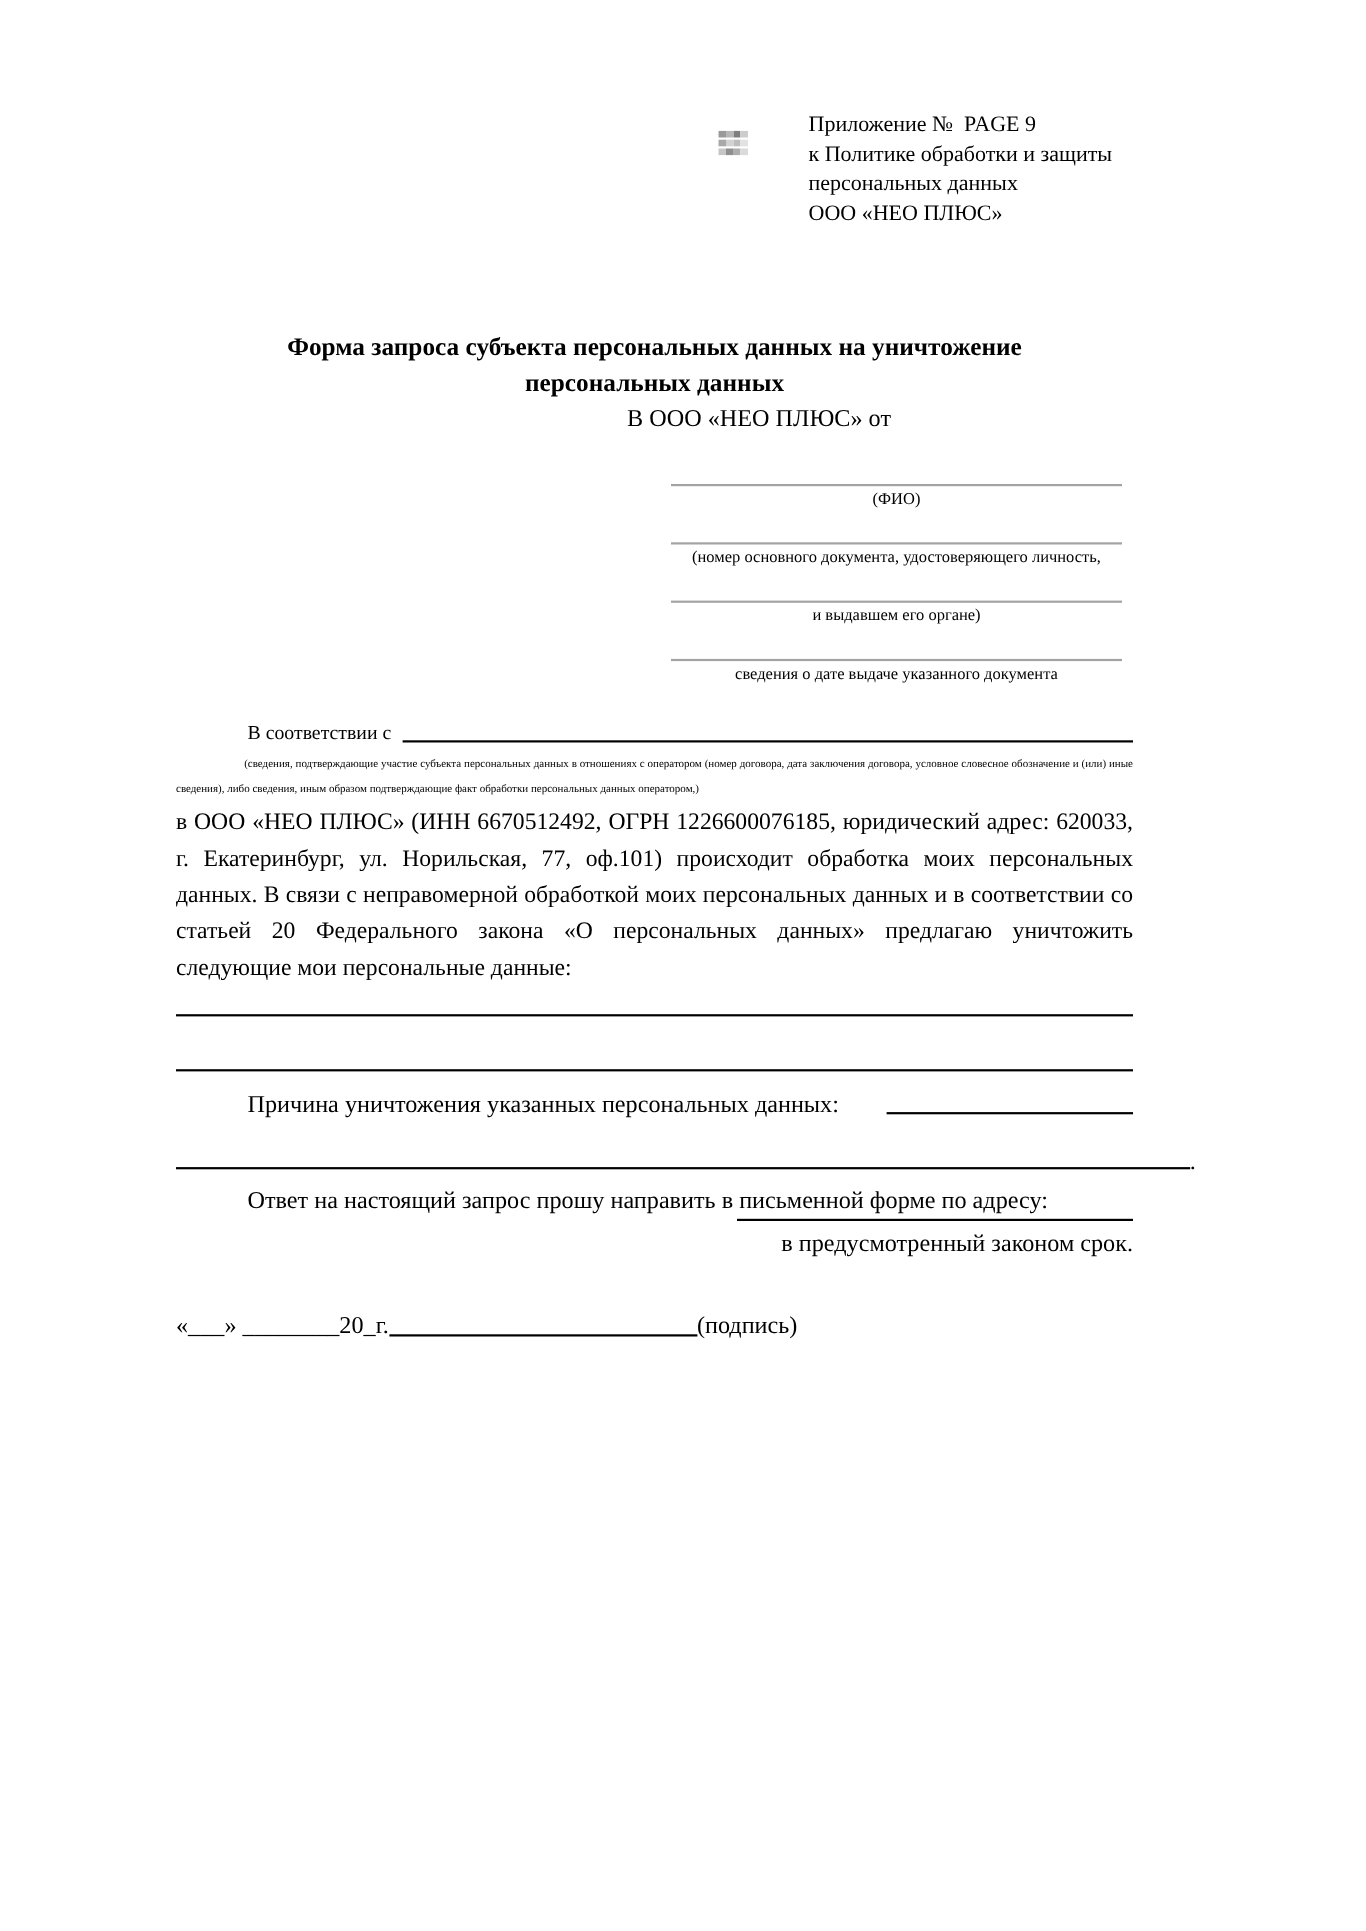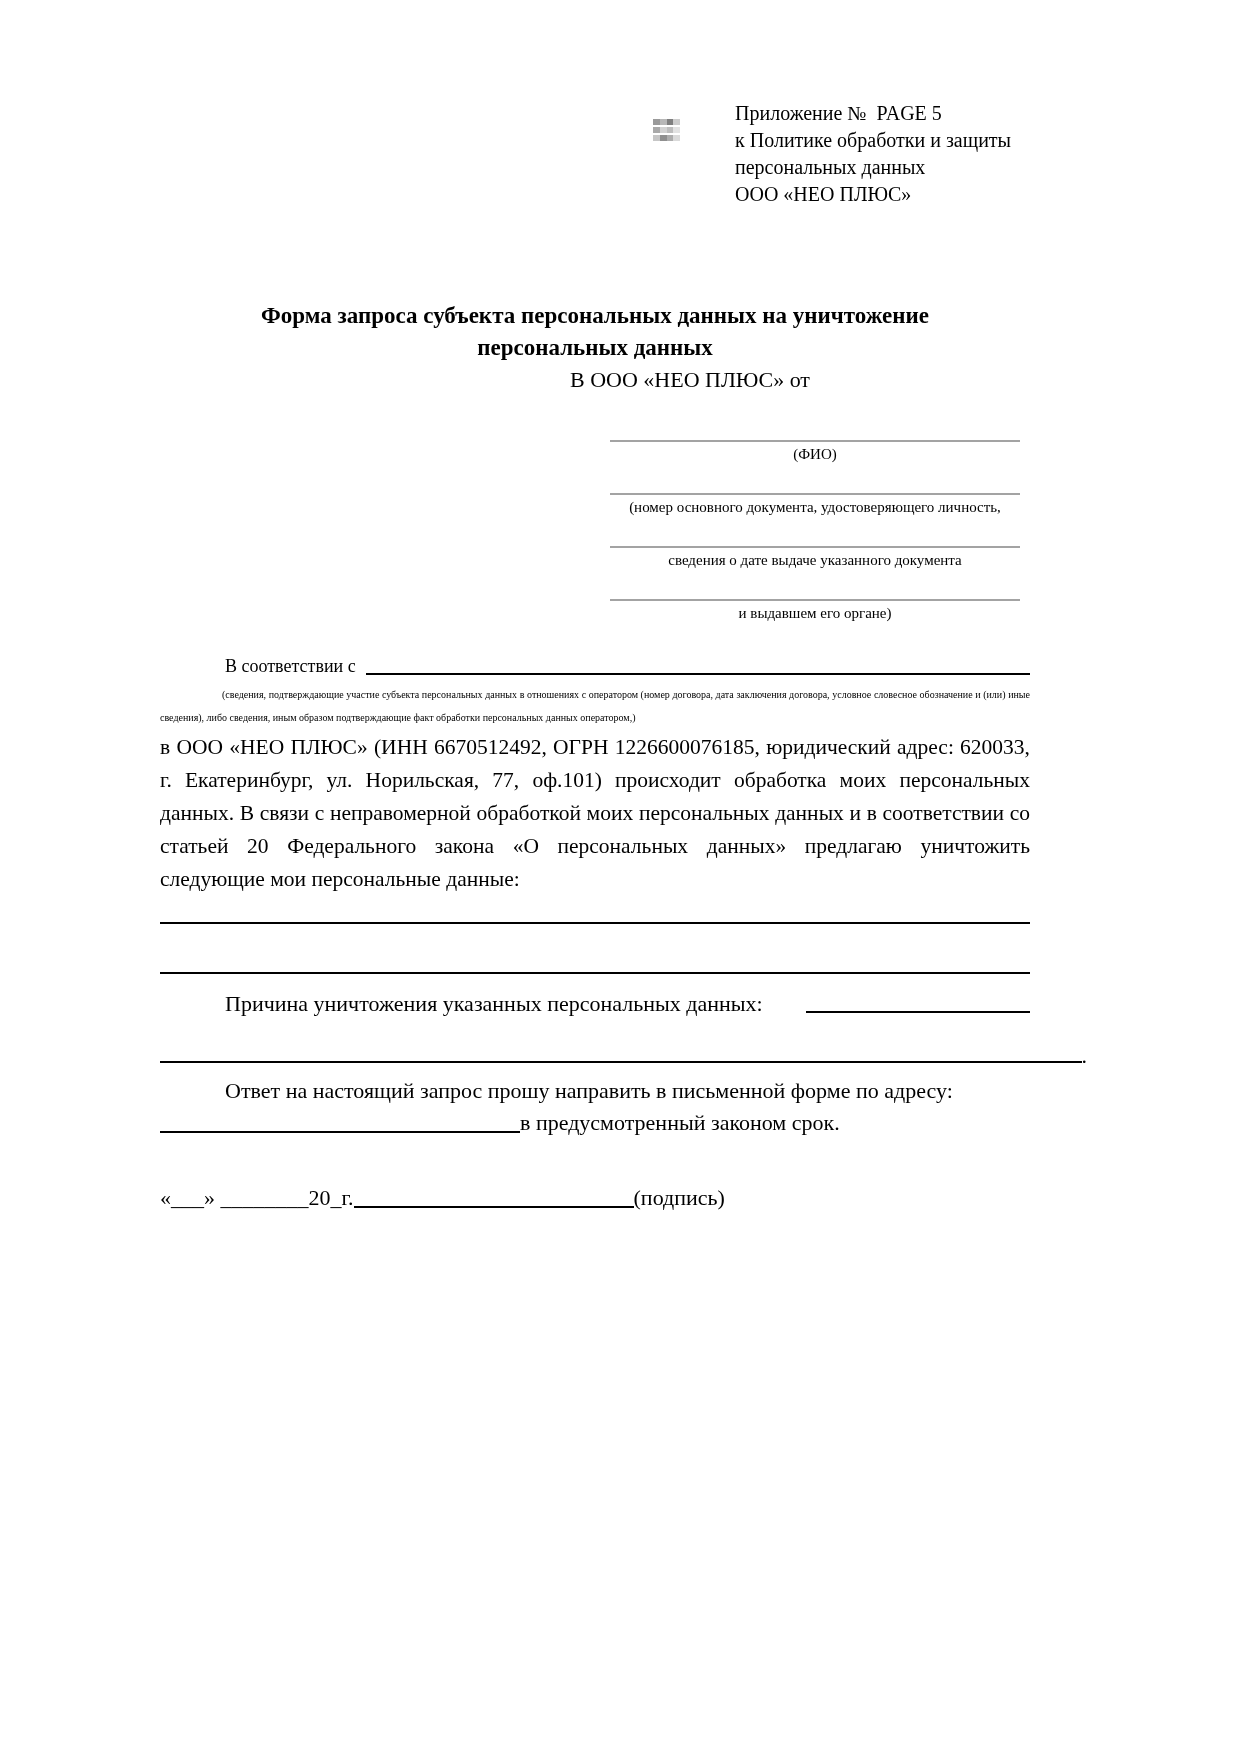--- a/index.html
+++ b/index.html
@@ -26,21 +26,21 @@
   .note{margin:3px 0 0 0;font-size:10px;line-height:23px;text-align:justify;text-indent:62px;}
   .body-par{margin:2px 0 0 0;font-size:21.5px;line-height:33px;text-align:justify;}
   .blank-line{border-bottom:2.5px solid #000;height:0;}
   .bl1{margin-top:26px;}
   .bl2{margin-top:48px;}
   .reason-row{display:flex;align-items:flex-end;margin-top:16px;font-size:22px;line-height:28px;gap:28px;}
   .reason-label{margin-left:65px;white-space:pre;}
   .period-row{display:flex;align-items:flex-end;margin-top:26px;margin-right:-57px;font-size:22px;line-height:24px;}
   .long-line{flex:1;border-bottom:2.5px solid #000;margin-bottom:5px;}
   .response1{margin-top:8px;margin-left:65px;font-size:22px;line-height:30px;}
-  .response2{display:flex;align-items:flex-end;margin-top:2px;font-size:22px;line-height:30px;}
+  .response2{display:flex;align-items:flex-end;margin-top:2px;font-size:22px;line-height:30px;flex-direction:column;}
   .resp-line{width:360px;border-bottom:2.5px solid #000;margin-bottom:5px;}
   .bottom-row{display:flex;justify-content:flex-start;align-items:flex-end;margin-top:46px;font-size:22px;line-height:28px;}
   .sig{display:flex;align-items:flex-end;margin-right:30px;}
   .sig-line{width:280px;border-bottom:2px solid #000;margin-bottom:4px;}
 </style>
 </head>
 <body>
 
 <div class="page">
 
@@ -55,45 +55,45 @@
       <rect x="14" y="10" width="6" height="6" fill="#bdbdbd"></rect>
       <rect x="20" y="10" width="7" height="6" fill="#e2e2e2"></rect>
       <rect x="0" y="18" width="7" height="6" fill="#c6c6c6"></rect>
       <rect x="7" y="18" width="7" height="6" fill="#8f8f8f"></rect>
       <rect x="14" y="18" width="6" height="6" fill="#adadad"></rect>
       <rect x="20" y="18" width="7" height="6" fill="#dadada"></rect>
     </svg>
   </div>
 
   <div class="appendix">
-    <div>Приложение №  PAGE 5</div>
+    <div>Приложение №  PAGE 9</div>
     <div>к Политике обработки и защиты</div>
     <div>персональных данных</div>
     <div>ООО «НЕО ПЛЮС»</div>
   </div>
 
   <div class="doc-title">
     <div>Форма запроса субъекта персональных данных на уничтожение</div>
     <div>персональных данных</div>
   </div>
 
   <div class="addressee">В ООО «НЕО ПЛЮС» от</div>
 
   <div class="fields">
     <div class="field">
       <div class="fcap">(ФИО)</div>
     </div>
     <div class="field">
       <div class="fcap">(номер основного документа, удостоверяющего личность,</div>
     </div>
     <div class="field">
-      <div class="fcap">сведения о дате выдаче указанного документа</div>
+      <div class="fcap">и выдавшем его органе)</div>
     </div>
     <div class="field">
-      <div class="fcap">и выдавшем его органе)</div>
+      <div class="fcap">сведения о дате выдаче указанного документа</div>
     </div>
   </div>
 
   <div class="accord-row">
     <span class="accord-lead">В соответствии с</span>
     <span class="fill-line"></span>
   </div>
 
   <p class="note">(сведения, подтверждающие участие субъекта персональных данных в отношениях с оператором (номер договора, дата заключения договора, условное словесное обозначение и (или) иные сведения), либо сведения, иным образом подтверждающие факт обработки персональных данных оператором,)</p>
 

